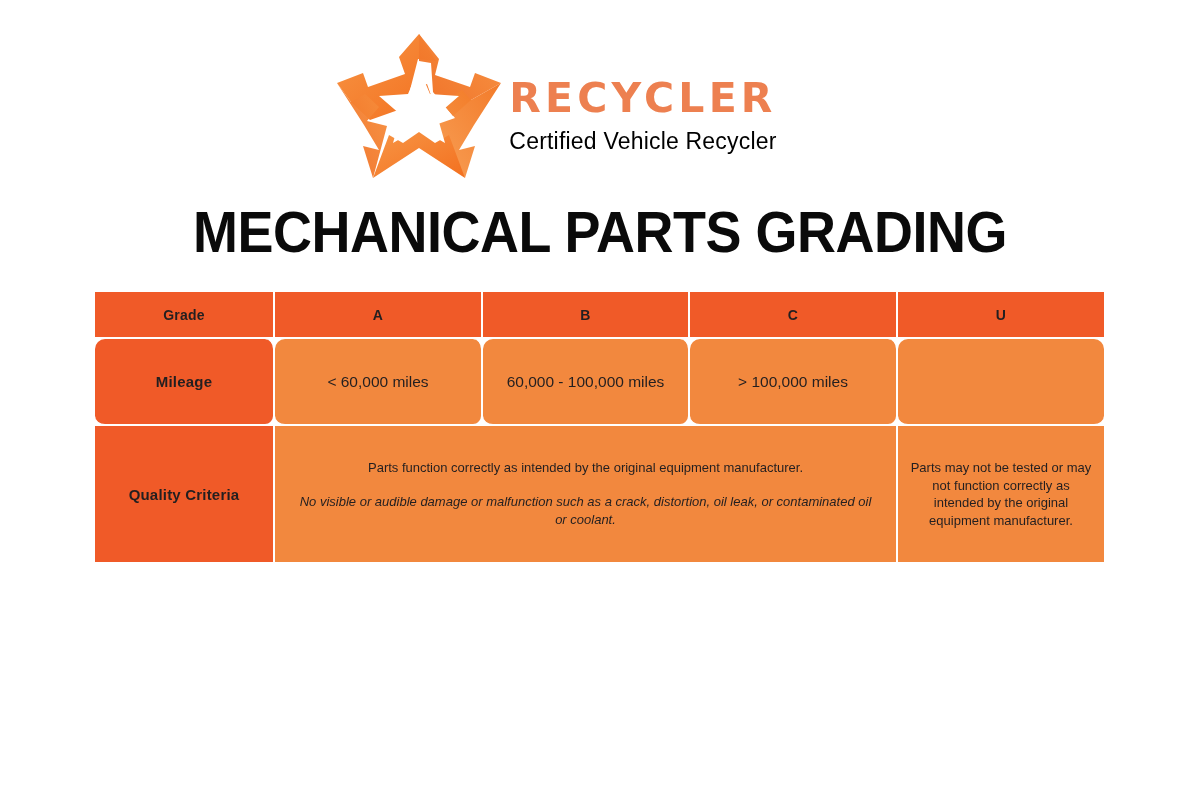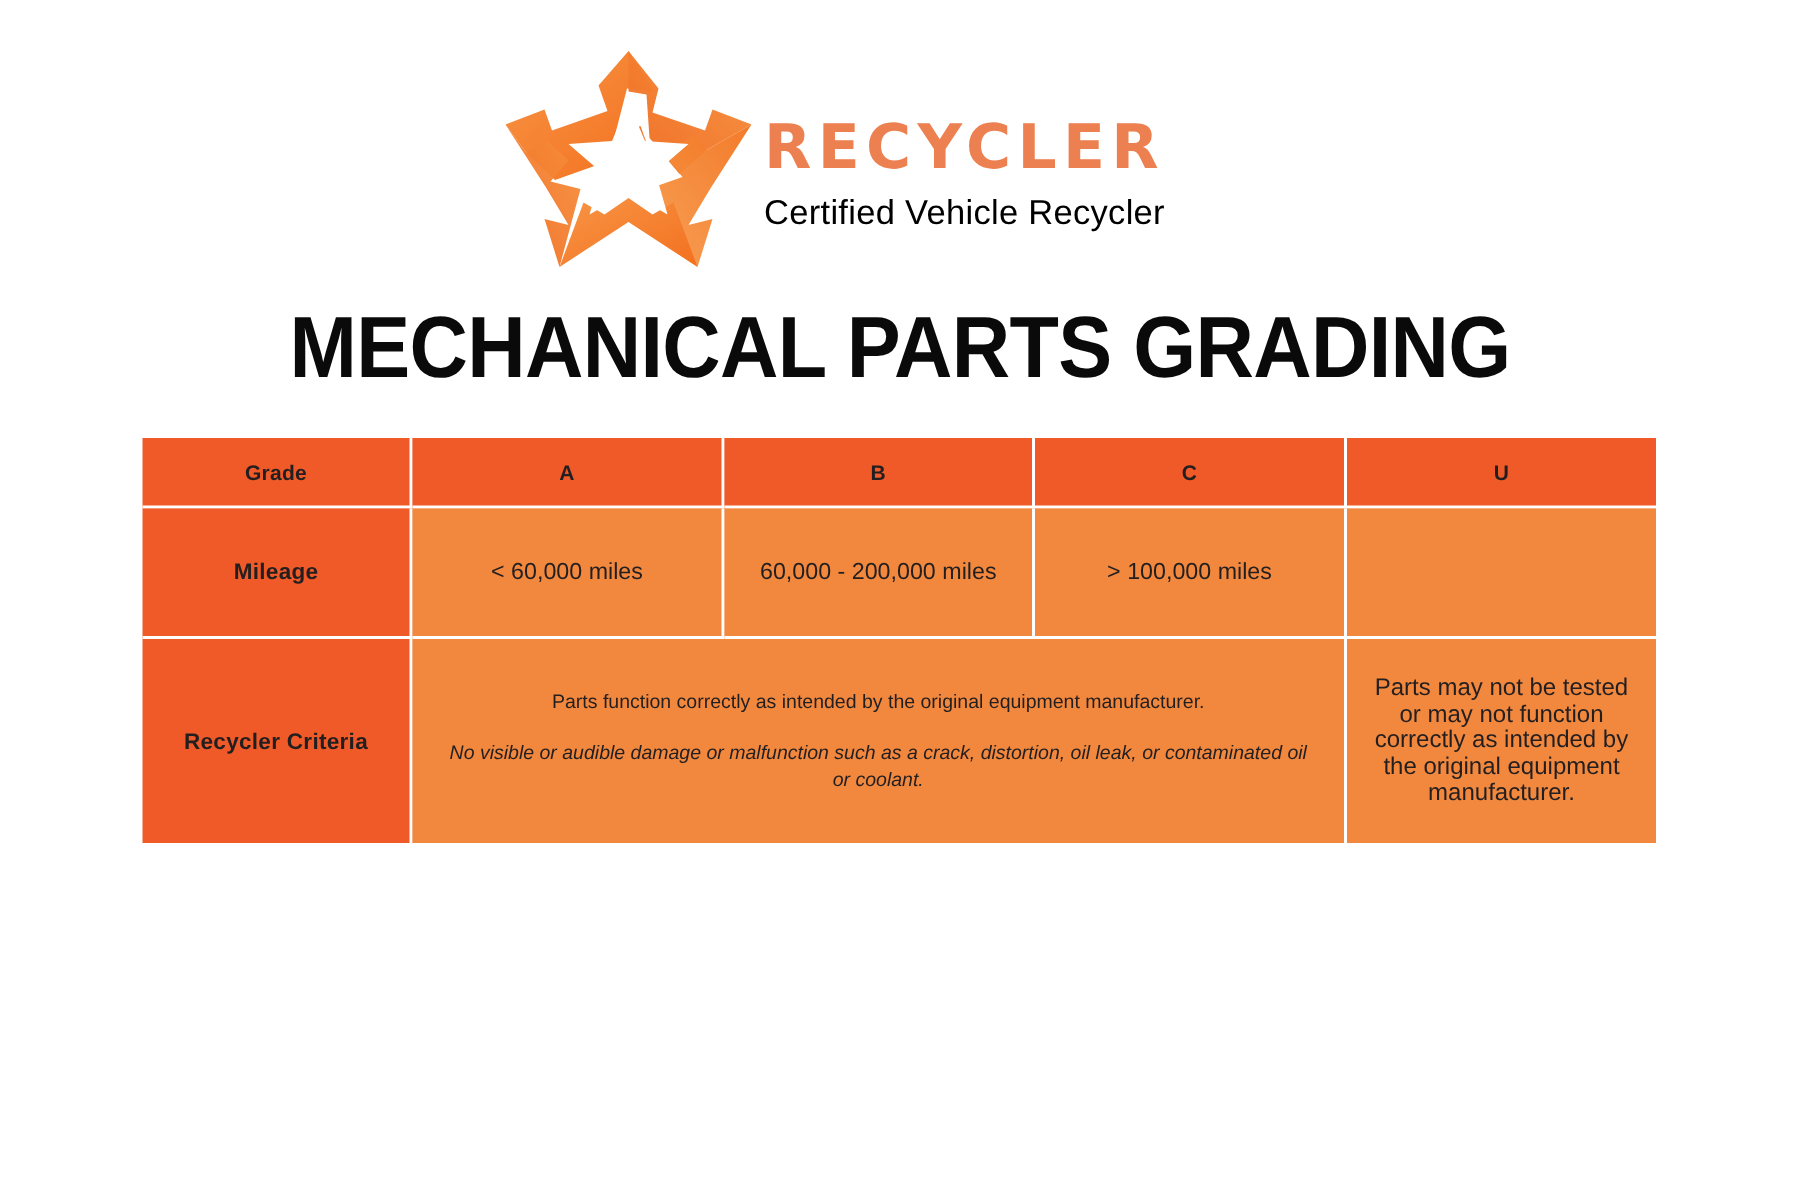--- a/index.html
+++ b/index.html
@@ -124,40 +124,40 @@
     letter-spacing: 0.2px;
   }
   .body-cell {
     background: #f2883e;
     text-align: center;
     font-family: "Liberation Sans Narrow", "Liberation Sans", sans-serif;
     font-weight: normal;
     font-size: 15.5px;
     color: #231f20;
   }
-  .row-mileage td { height: 85px; }
+  .row-mileage td { height: 85px; border-radius: 10px; }
   .row-quality td { height: 136px; }
 
   .criteria-wrap {
     padding: 0 24px;
   }
   .criteria-line {
     font-family: "Liberation Sans Narrow", "Liberation Sans", sans-serif;
     font-size: 13px;
     line-height: 18px;
     color: #231f20;
   }
   .criteria-line + .criteria-line {
     margin-top: 16px;
     font-style: italic;
   }
   .u-note {
     padding: 0 12px;
     font-family: "Liberation Sans", sans-serif;
-    font-size: 16px;
+    font-size: 13px;
     line-height: 17.5px;
     color: #231f20;
     text-align: center;
   }
 </style>
 </head>
 <body>
 
 <div class="logo-block">
   <div class="logo-inner">
@@ -217,27 +217,27 @@
       <td class="head-cell">Grade</td>
       <td class="head-cell">A</td>
       <td class="head-cell">B</td>
       <td class="head-cell">C</td>
       <td class="head-cell">U</td>
     </tr>
 
     <tr class="row-mileage">
       <td class="label-cell">Mileage</td>
       <td class="body-cell">&lt; 60,000 miles</td>
-      <td class="body-cell">60,000 - 200,000 miles</td>
+      <td class="body-cell">60,000 - 100,000 miles</td>
       <td class="body-cell">&gt; 100,000 miles</td>
       <td class="body-cell"></td>
     </tr>
 
     <tr class="row-quality">
-      <td class="label-cell">Recycler Criteria</td>
+      <td class="label-cell">Quality Criteria</td>
       <td class="body-cell" colspan="3">
         <div class="criteria-wrap">
           <div class="criteria-line">Parts function correctly as intended by the original equipment manufacturer.</div>
           <div class="criteria-line">No visible or audible damage or malfunction such as a crack, distortion, oil leak, or contaminated oil or coolant.</div>
         </div>
       </td>
       <td class="body-cell">
         <div class="u-note">Parts may not be tested or may not function correctly as intended by the original equipment manufacturer.</div>
       </td>
     </tr>

